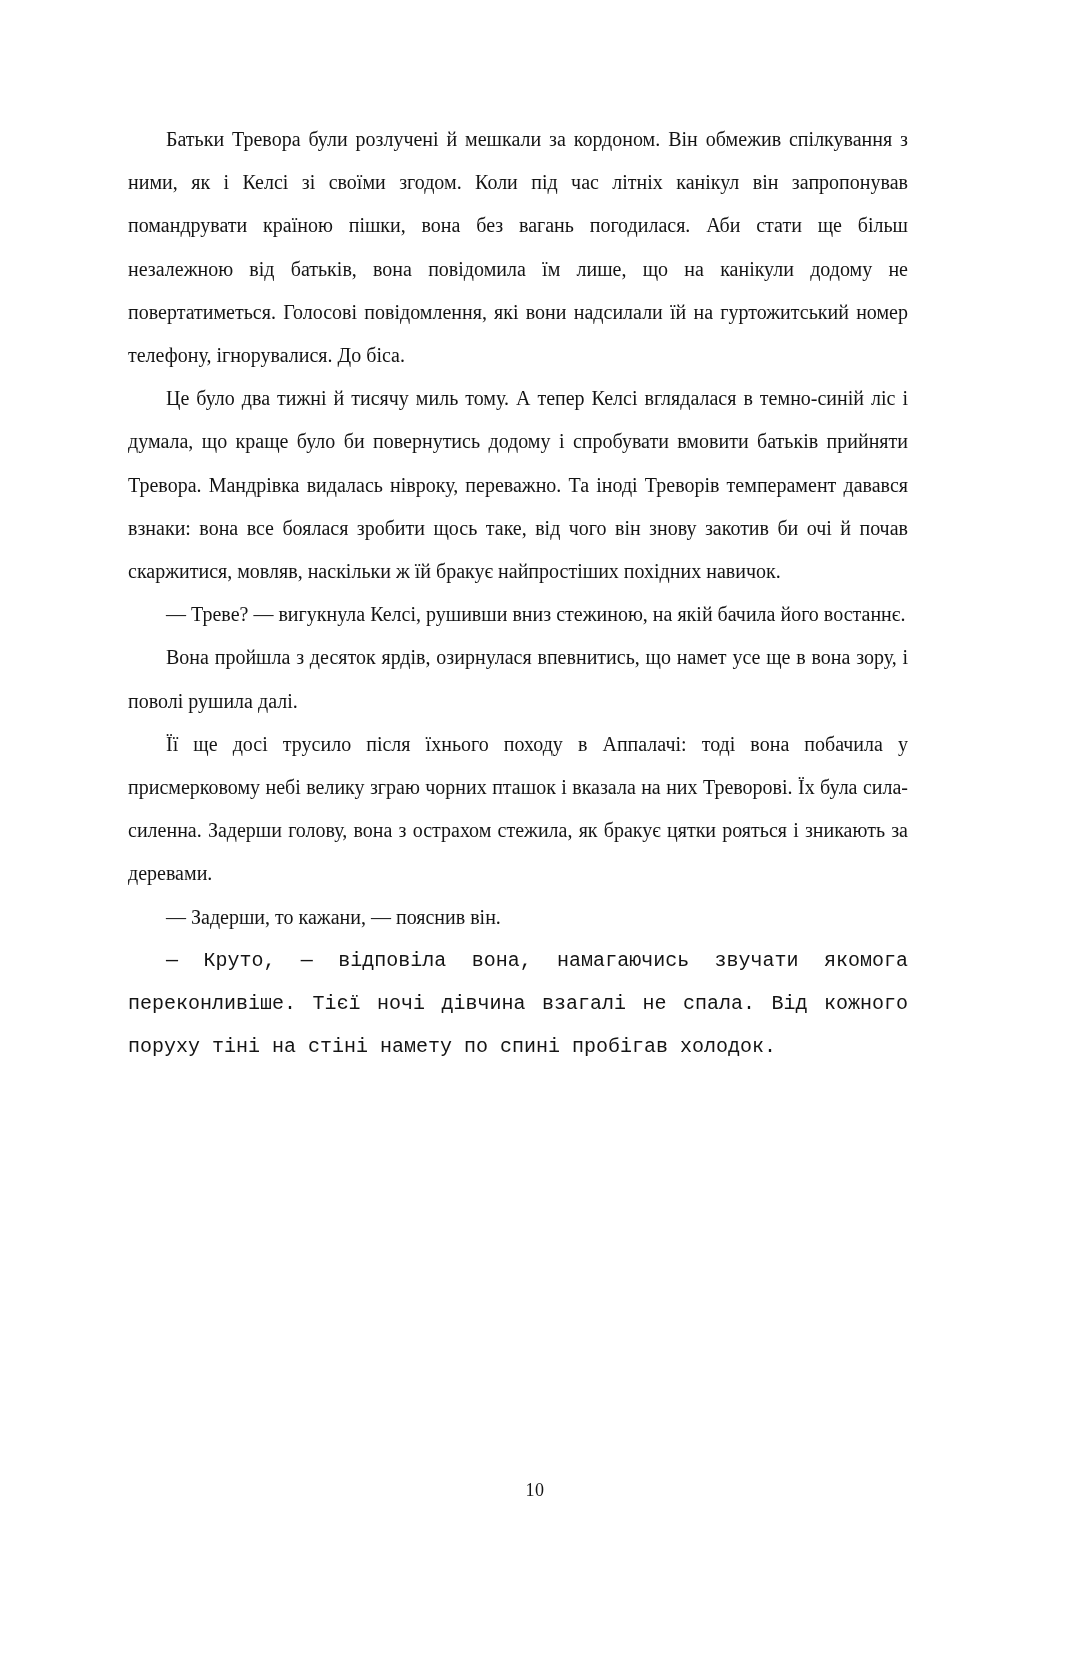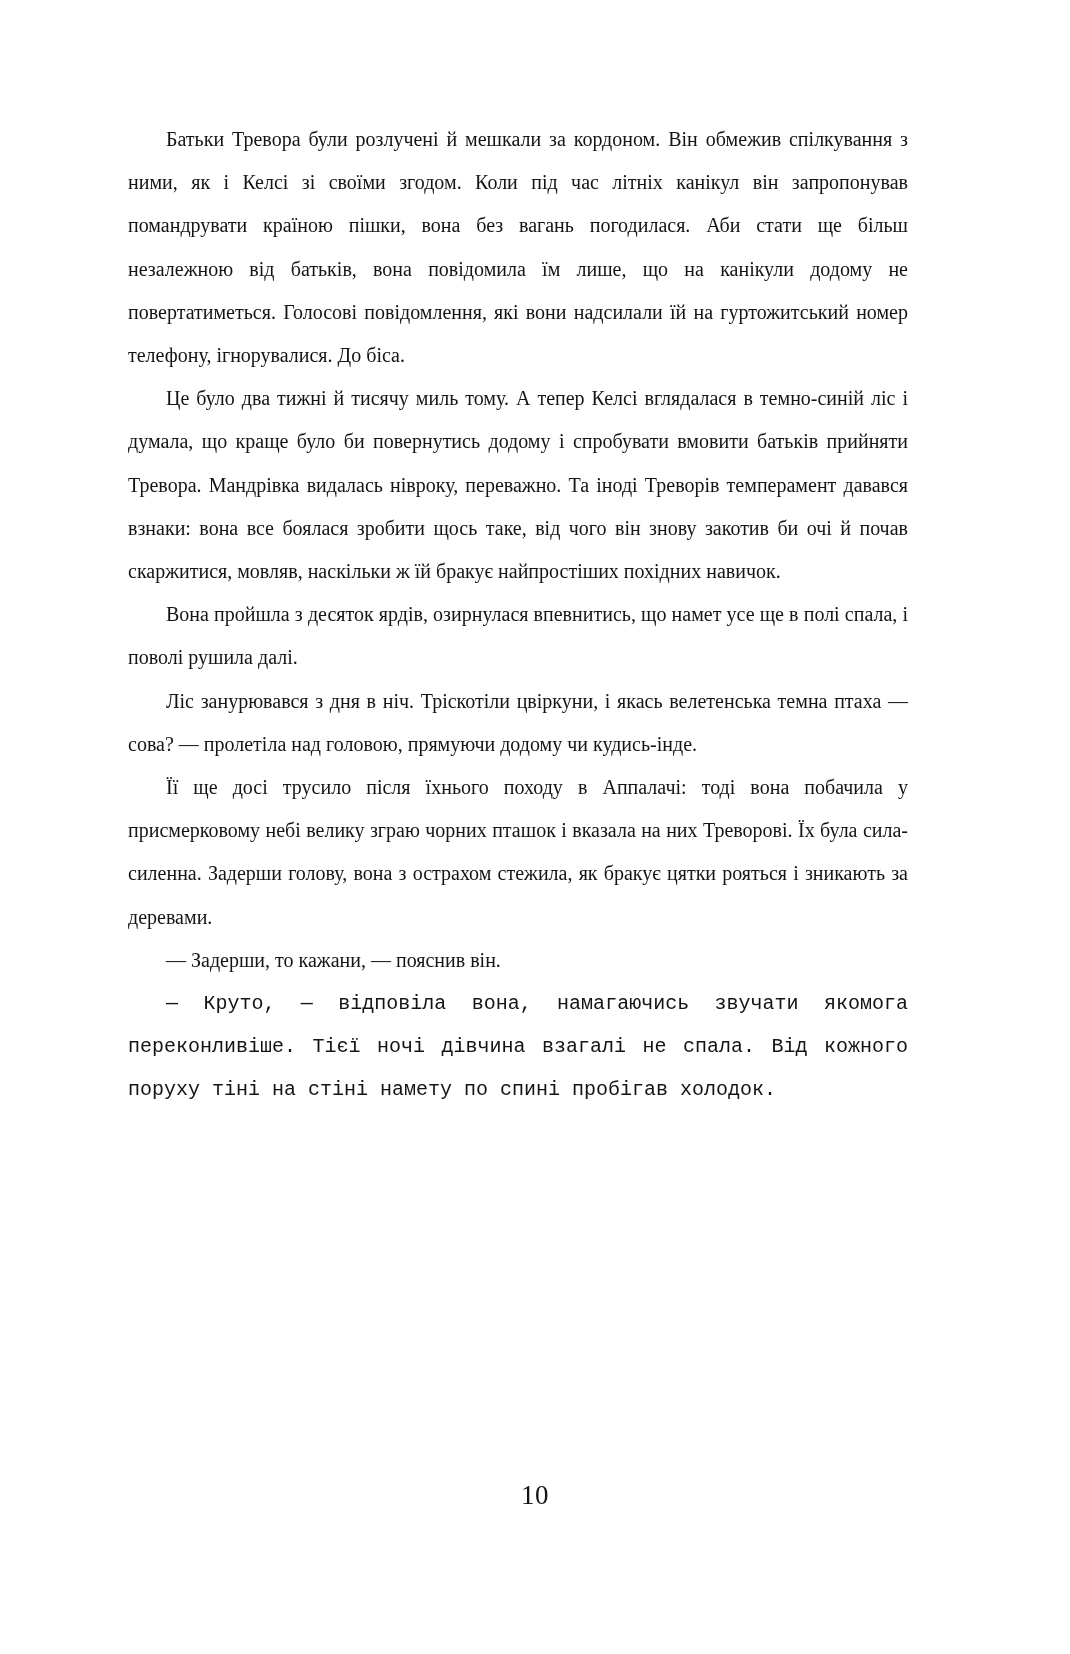--- a/index.html
+++ b/index.html
@@ -38,32 +38,32 @@
     text-align: justify;
     font-family: Liberation Mono, monospace;
   }
   .folio {
     position: absolute;
     left: 0;
     right: 0;
     top: 1480px;
     text-align: center;
     font-family: "Liberation Serif", "DejaVu Serif", serif;
-    font-size: 27px;
+    font-size: 18px;
     color: #141414;
     letter-spacing: 0.5px;
   }
 </style>
 </head>
 <body>
 
 <div class="page">
   <div class="text-block">
     <p class="para">Батьки Тревора були розлучені й мешкали за кордоном. Він обмежив спілкування з ними, як і Келсі зі своїми згодом. Коли під час літніх канікул він запропонував помандрувати країною пішки, вона без вагань погодилася. Аби стати ще більш незалежною від батьків, вона повідомила їм лише, що на канікули додому не повертатиметься. Голосові повідомлення, які вони надсилали їй на гуртожитський номер телефону, ігнорувалися. До біса.</p>
     <p class="para">Це було два тижні й тисячу миль тому. А тепер Келсі вглядалася в темно-синій ліс і думала, що краще було би повернутись додому і спробувати вмовити батьків прийняти Тревора. Мандрівка видалась нівроку, переважно. Та іноді Треворів темперамент давався взнаки: вона все боялася зробити щось таке, від чого він знову закотив би очі й почав скаржитися, мовляв, наскільки ж їй бракує найпростіших похідних навичок.</p>
-    <p class="para">Вона пройшла з десяток ярдів, озирнулася впевнитись, що намет усе ще в полі спала, і поволі рушила далі.</p>
-    <p class="para">Ліс занурювався з дня в ніч. Тріскотіли цвіркуни, і якась велетенська темна птаха — сова? — пролетіла над головою, прямуючи додому чи кудись-інде.</p>
+    <p class="para">— Треве? — вигукнула Келсі, рушивши вниз стежиною, на якій бачила його востаннє.</p>
+    <p class="para">Вона пройшла з десяток ярдів, озирнулася впевнитись, що намет усе ще в вона зору, і поволі рушила далі.</p>
     <p class="para">Її ще досі трусило після їхнього походу в Аппалачі: тоді вона побачила у присмерковому небі велику зграю чорних пташок і вказала на них Треворові. Їх була сила-силенна. Задерши голову, вона з острахом стежила, як бракує цятки рояться і зникають за деревами.</p>
     <p class="para">— Задерши, то кажани, — пояснив він.</p>
     <p class="para">— Круто, — відповіла вона, намагаючись звучати якомога переконливіше. Тієї ночі дівчина взагалі не спала. Від кожного поруху тіні на стіні намету по спині пробігав холодок.</p>
   </div>
   <div class="folio">10</div>
 </div>
 
 </body></html>

